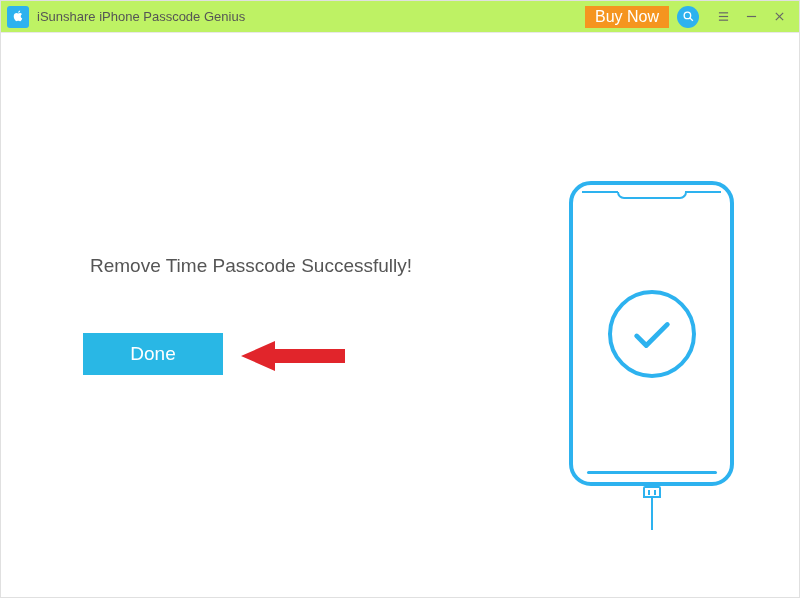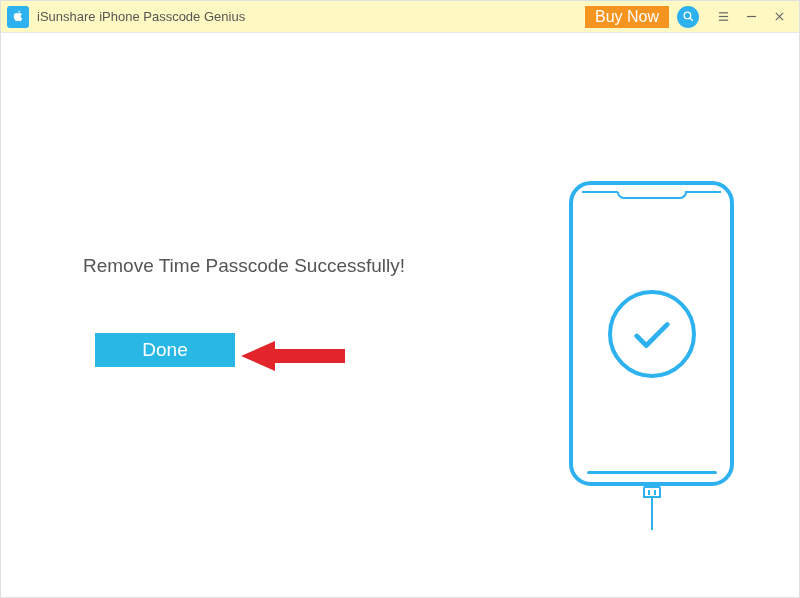--- a/index.html
+++ b/index.html
@@ -13,21 +13,21 @@
     }
     .window {
       width: 800px;
       height: 598px;
       border: 1px solid #e0e0e0;
       display: flex;
       flex-direction: column;
     }
     .titlebar {
       height: 32px;
-      background: #fef9c3;
+      background: #bef264;
       border-bottom: 1px solid #e8e8e8;
       display: flex;
       align-items: center;
       padding: 0 6px 0 6px;
     }
     .app-icon {
       width: 22px;
       height: 22px;
       background: #2db2ef;
       border-radius: 3px;
@@ -75,31 +75,31 @@
       color: #666;
     }
     .win-btn svg { width: 11px; height: 11px; }
     .content {
       flex: 1;
       position: relative;
       background: #fff;
     }
     .message {
       position: absolute;
-      left: 82px;
+      left: 89px;
       top: 222px;
       font-size: 19px;
       color: #555;
     }
     .done-btn {
       position: absolute;
-      left: 94px;
+      left: 82px;
       top: 300px;
       width: 140px;
-      height: 34px;
+      height: 42px;
       background: #29b7e5;
       color: #fff;
       border: none;
       font-size: 19px;
       cursor: pointer;
       font-weight: 300;
     }
     .arrow {
       position: absolute;
       left: 232px;

